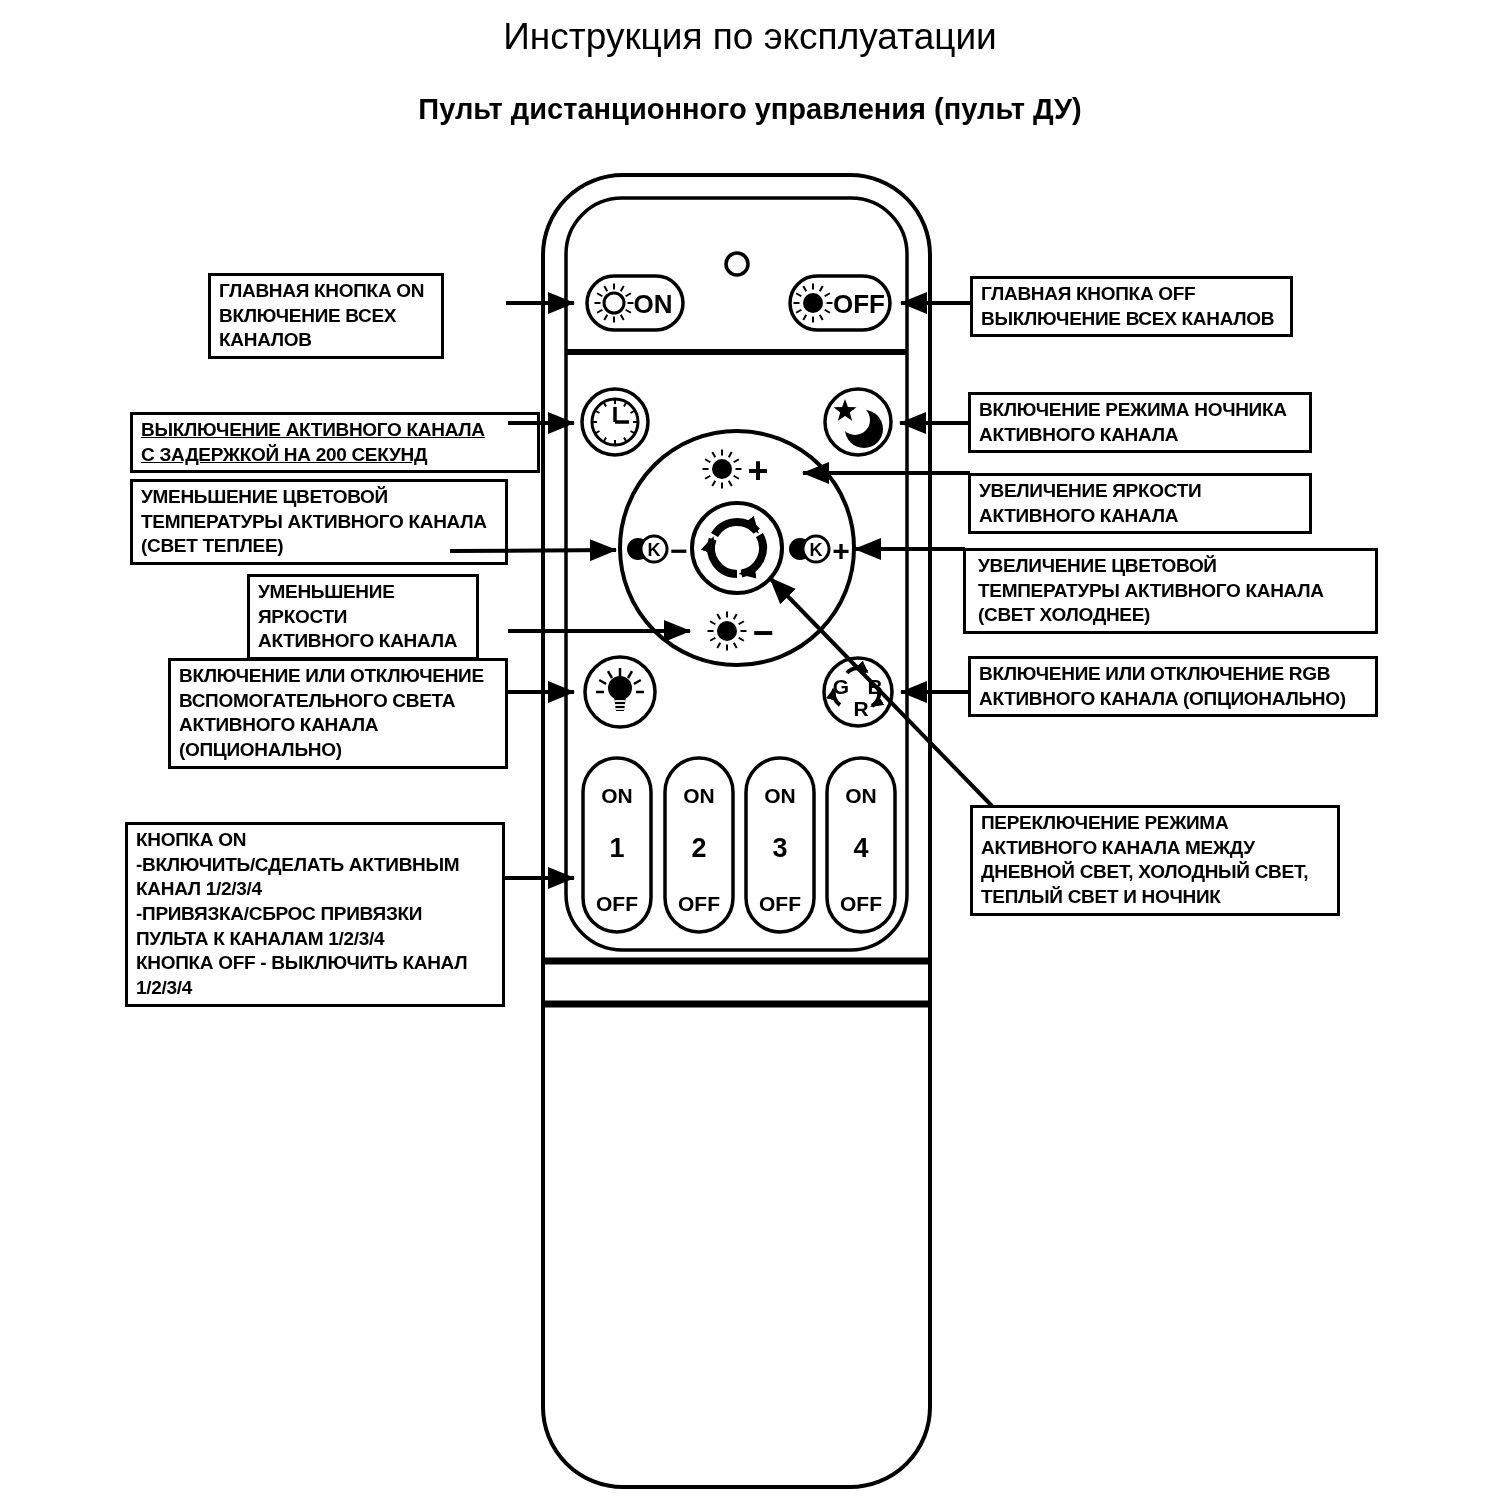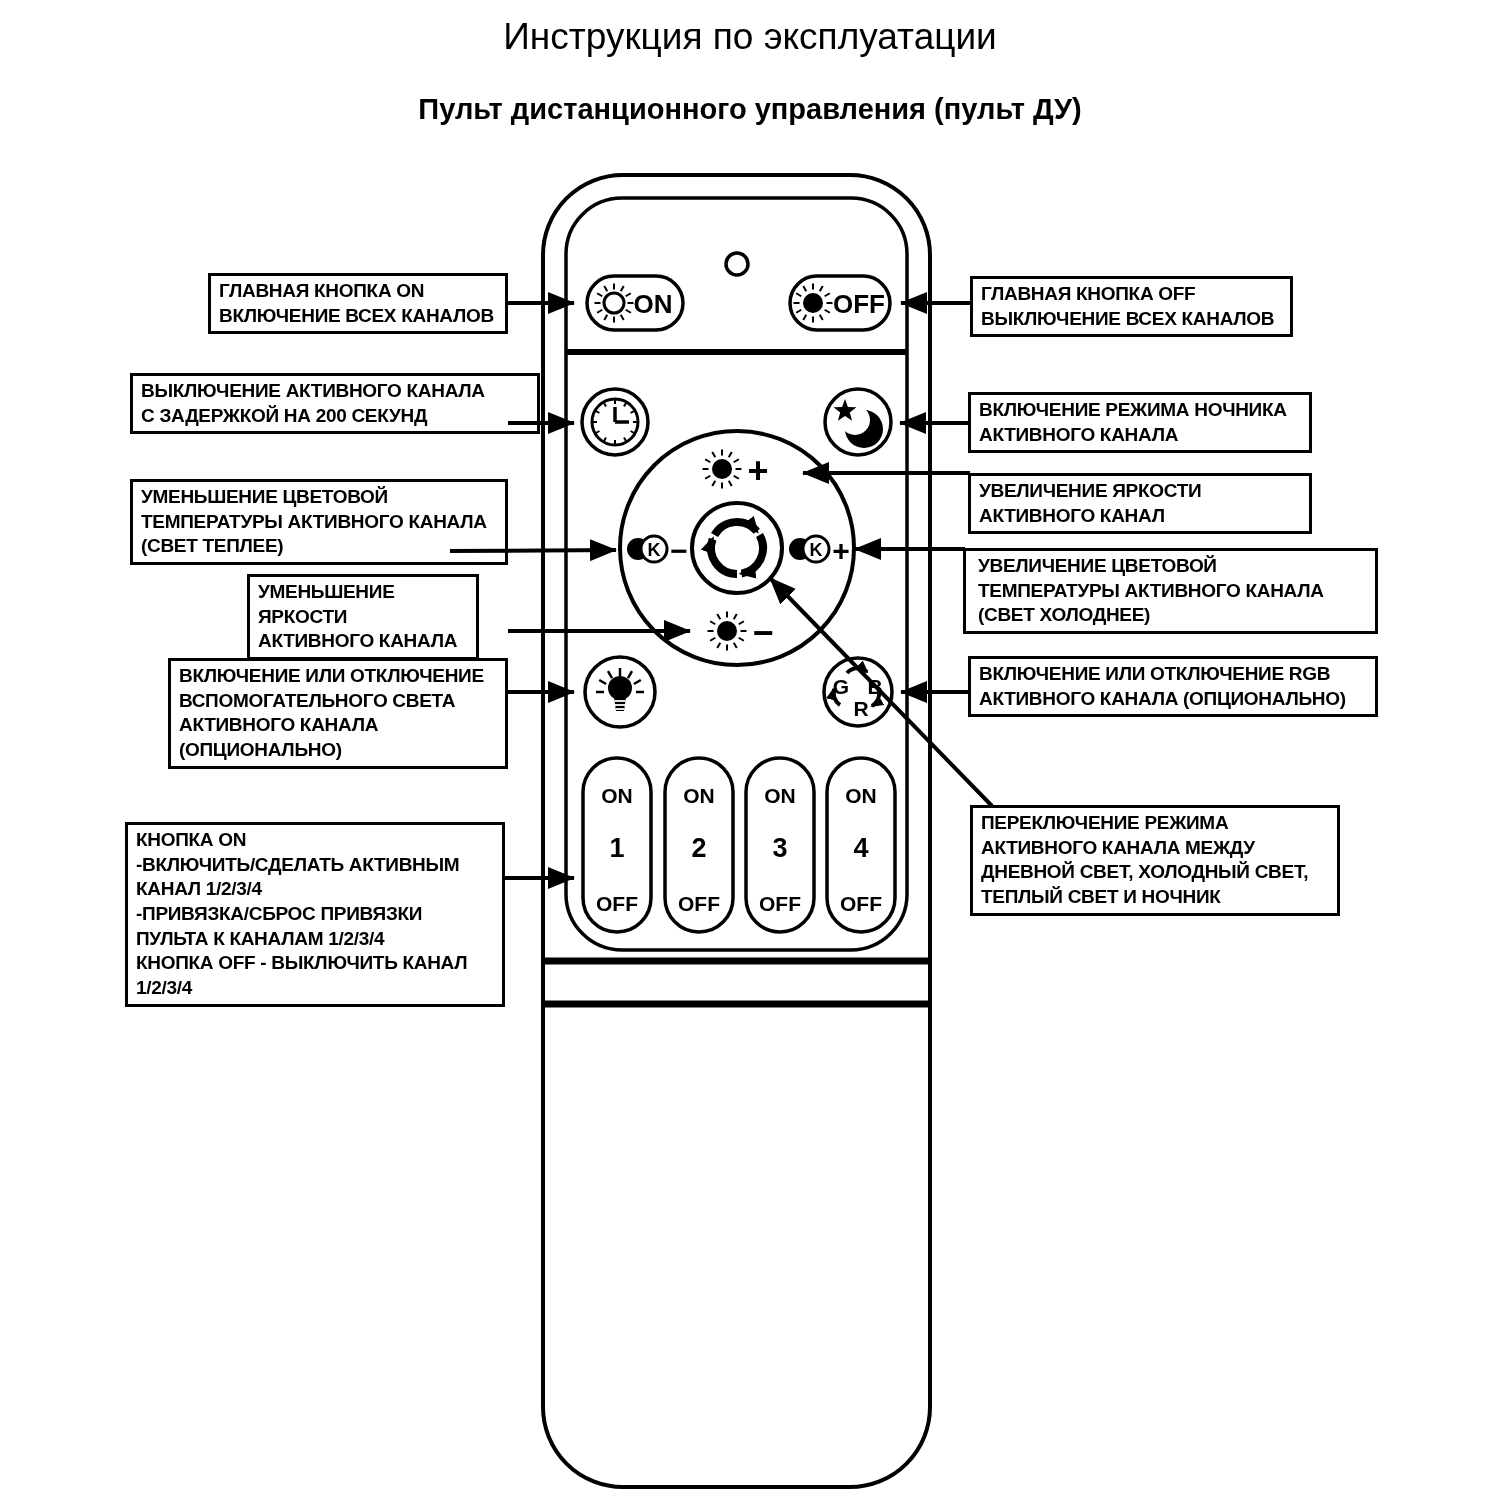--- a/index.html
+++ b/index.html
@@ -23,23 +23,23 @@
   .conn{stroke:#000;stroke-width:4;}
 </style>
 </head>
 <body>
 
 <div id="stage">
 
   <div class="title">Инструкция по эксплуатации</div>
   <div class="subtitle">Пульт дистанционного управления (пульт ДУ)</div>
 
-  <div class="callout" style="left:208px;top:273px;width:300px;min-height:58px;">ГЛАВНАЯ КНОПКА ON
+  <div class="callout" style="left:208px;top:273px;width:236px;min-height:58px;">ГЛАВНАЯ КНОПКА ON
 ВКЛЮЧЕНИЕ ВСЕХ КАНАЛОВ</div>
-  <div class="callout" style="left:130px;top:373px;width:410px;min-height:58px;">ВЫКЛЮЧЕНИЕ АКТИВНОГО КАНАЛА
+  <div class="callout" style="left:130px;top:412px;width:410px;min-height:58px;text-decoration:underline;">ВЫКЛЮЧЕНИЕ АКТИВНОГО КАНАЛА
 С ЗАДЕРЖКОЙ НА 200 СЕКУНД</div>
   <div class="callout" style="left:130px;top:479px;width:378px;min-height:77px;">УМЕНЬШЕНИЕ ЦВЕТОВОЙ
 ТЕМПЕРАТУРЫ АКТИВНОГО КАНАЛА
 (СВЕТ ТЕПЛЕЕ)</div>
   <div class="callout" style="left:247px;top:574px;width:232px;min-height:58px;">УМЕНЬШЕНИЕ ЯРКОСТИ
 АКТИВНОГО КАНАЛА</div>
   <div class="callout" style="left:168px;top:658px;width:340px;min-height:103px;">ВКЛЮЧЕНИЕ ИЛИ ОТКЛЮЧЕНИЕ
 ВСПОМОГАТЕЛЬНОГО СВЕТА
 АКТИВНОГО КАНАЛА
 (ОПЦИОНАЛЬНО)</div>
@@ -49,21 +49,21 @@
 -ПРИВЯЗКА/СБРОС ПРИВЯЗКИ
 ПУЛЬТА К КАНАЛАМ 1/2/3/4
 КНОПКА OFF - ВЫКЛЮЧИТЬ КАНАЛ
 1/2/3/4</div>
 
   <div class="callout" style="left:970px;top:276px;width:323px;min-height:55px;">ГЛАВНАЯ КНОПКА OFF
 ВЫКЛЮЧЕНИЕ ВСЕХ КАНАЛОВ</div>
   <div class="callout" style="left:968px;top:392px;width:344px;min-height:57px;">ВКЛЮЧЕНИЕ РЕЖИМА НОЧНИКА
 АКТИВНОГО КАНАЛА</div>
   <div class="callout" style="left:968px;top:473px;width:344px;min-height:57px;">УВЕЛИЧЕНИЕ ЯРКОСТИ
-АКТИВНОГО КАНАЛ</div>
+АКТИВНОГО КАНАЛА</div>
   <div class="callout" style="left:963px;top:548px;width:415px;min-height:78px;padding-left:12px;">УВЕЛИЧЕНИЕ ЦВЕТОВОЙ
 ТЕМПЕРАТУРЫ АКТИВНОГО КАНАЛА
 (СВЕТ ХОЛОДНЕЕ)</div>
   <div class="callout" style="left:968px;top:656px;width:410px;min-height:60px;">ВКЛЮЧЕНИЕ ИЛИ ОТКЛЮЧЕНИЕ RGB
 АКТИВНОГО КАНАЛА (ОПЦИОНАЛЬНО)</div>
   <div class="callout" style="left:970px;top:805px;width:370px;min-height:104px;">ПЕРЕКЛЮЧЕНИЕ РЕЖИМА
 АКТИВНОГО КАНАЛА МЕЖДУ
 ДНЕВНОЙ СВЕТ, ХОЛОДНЫЙ СВЕТ,
 ТЕПЛЫЙ СВЕТ И НОЧНИК</div>
 

